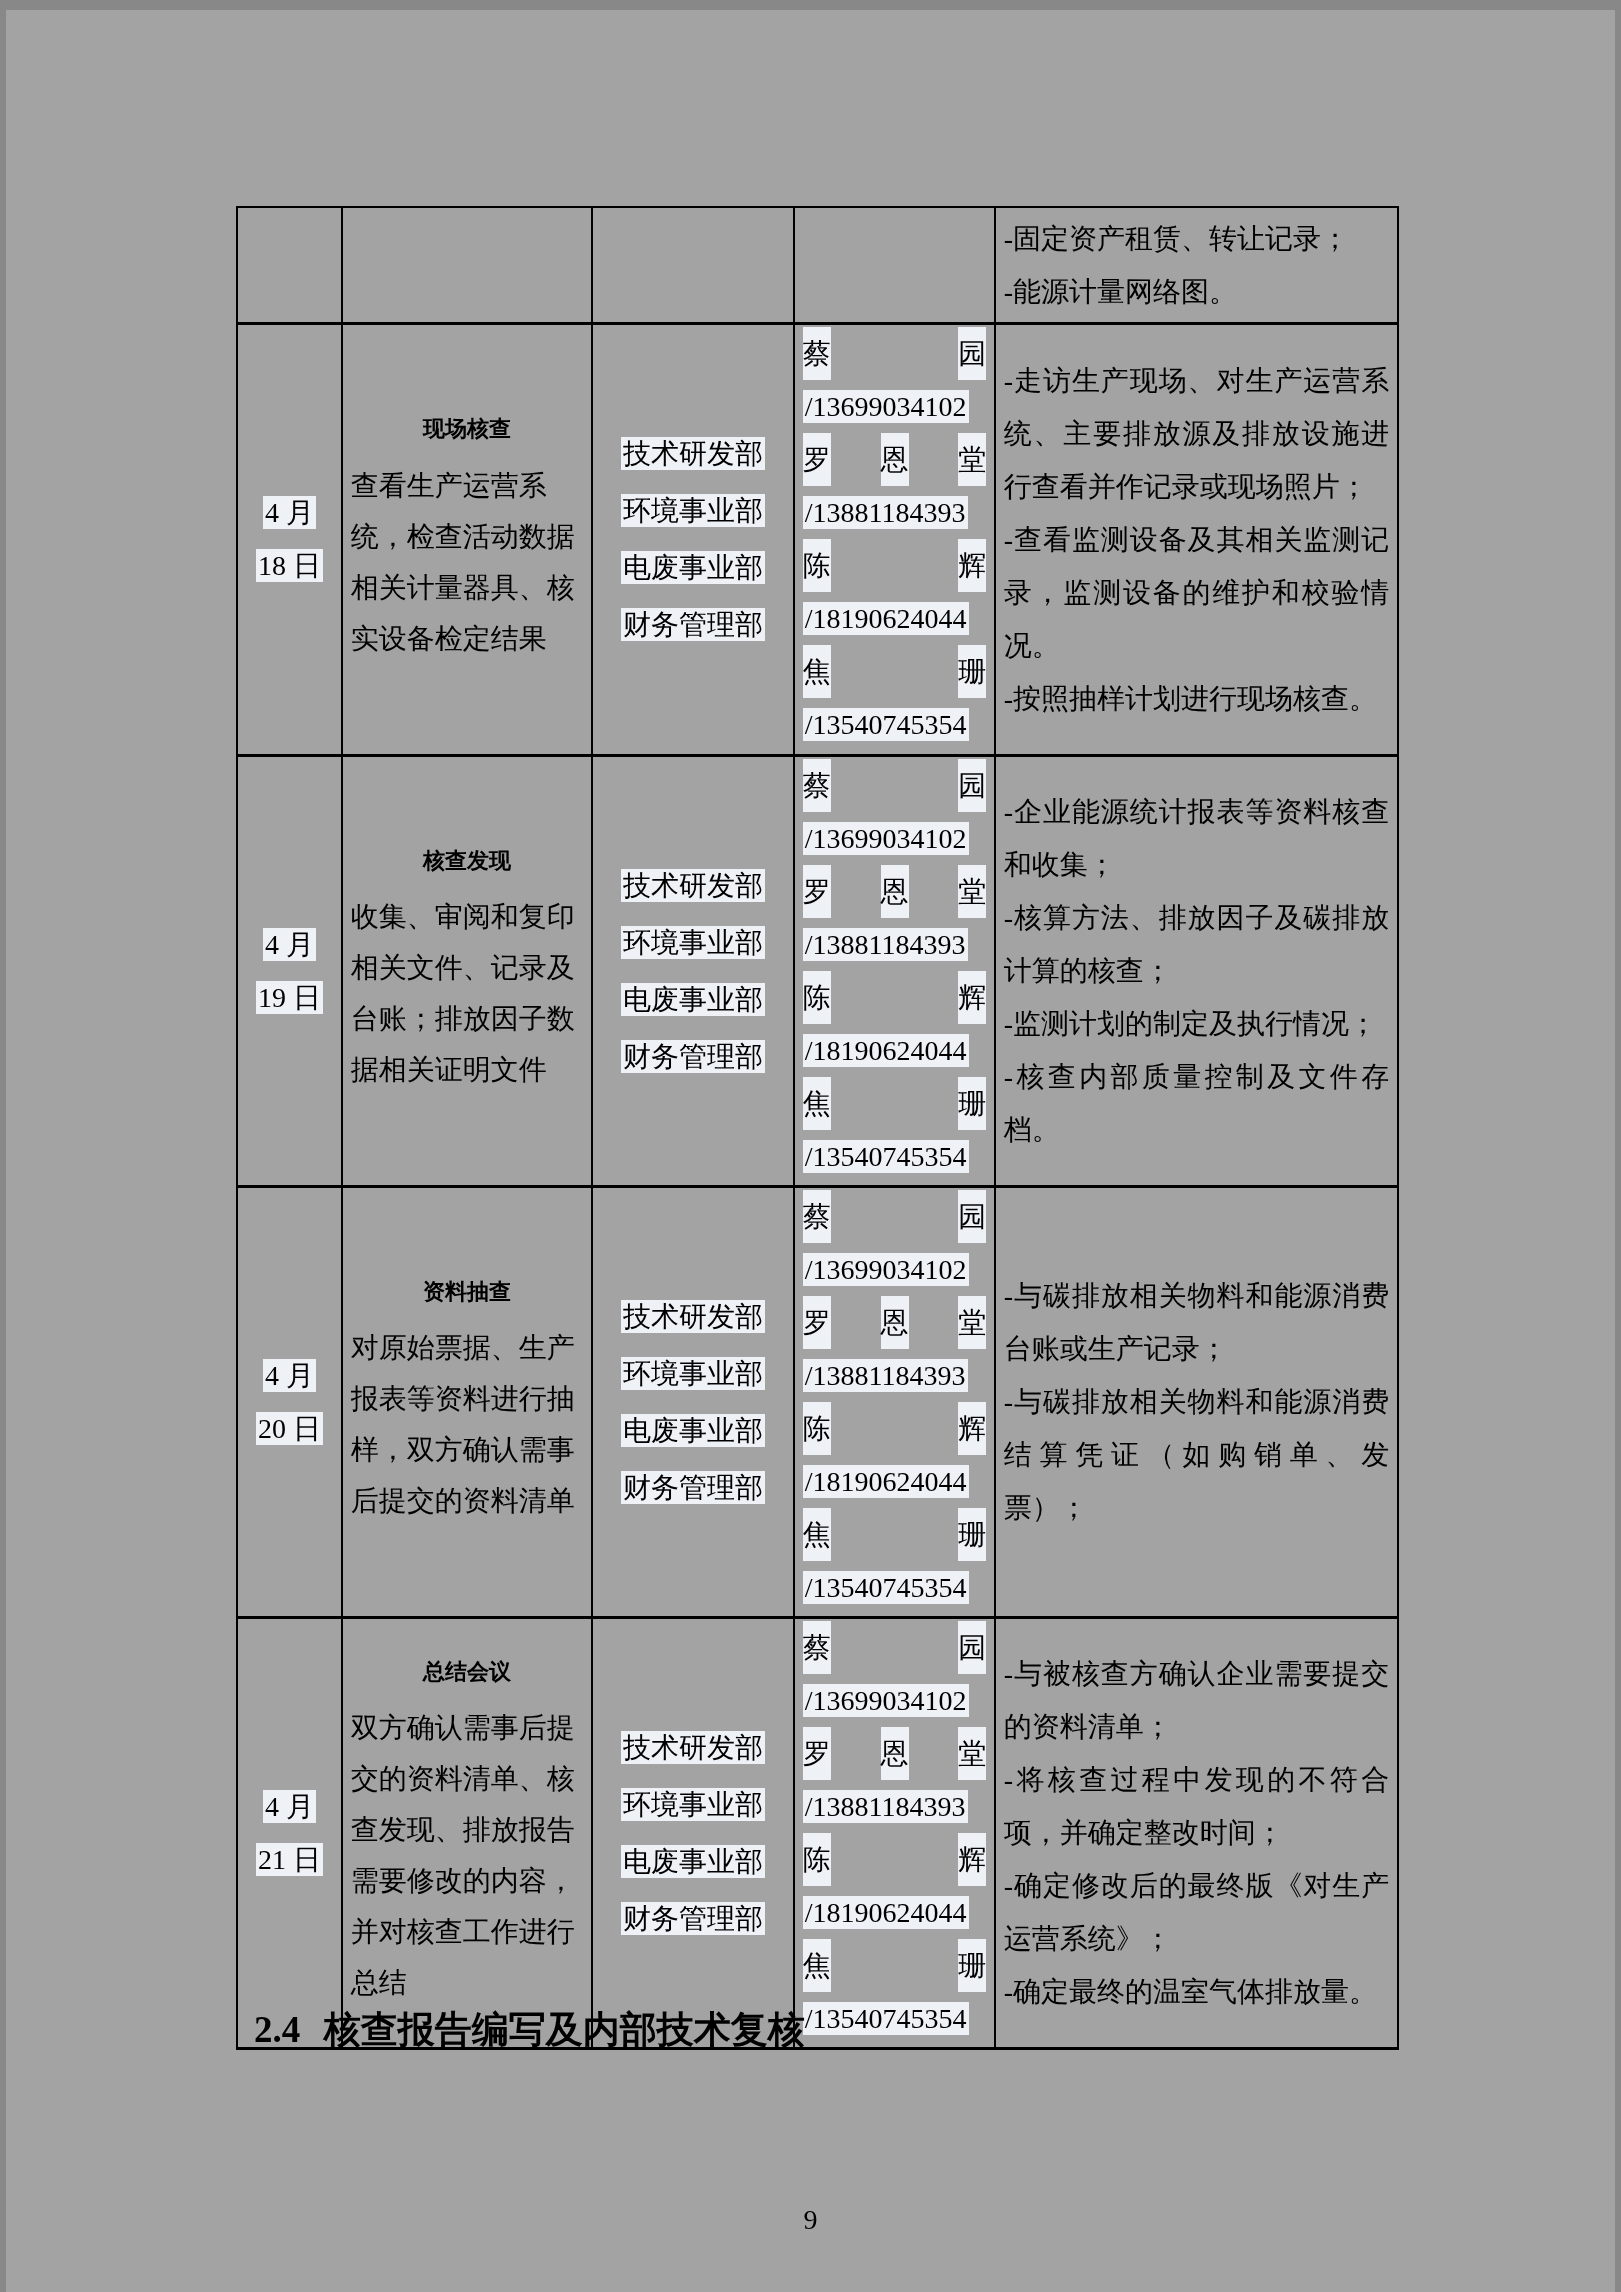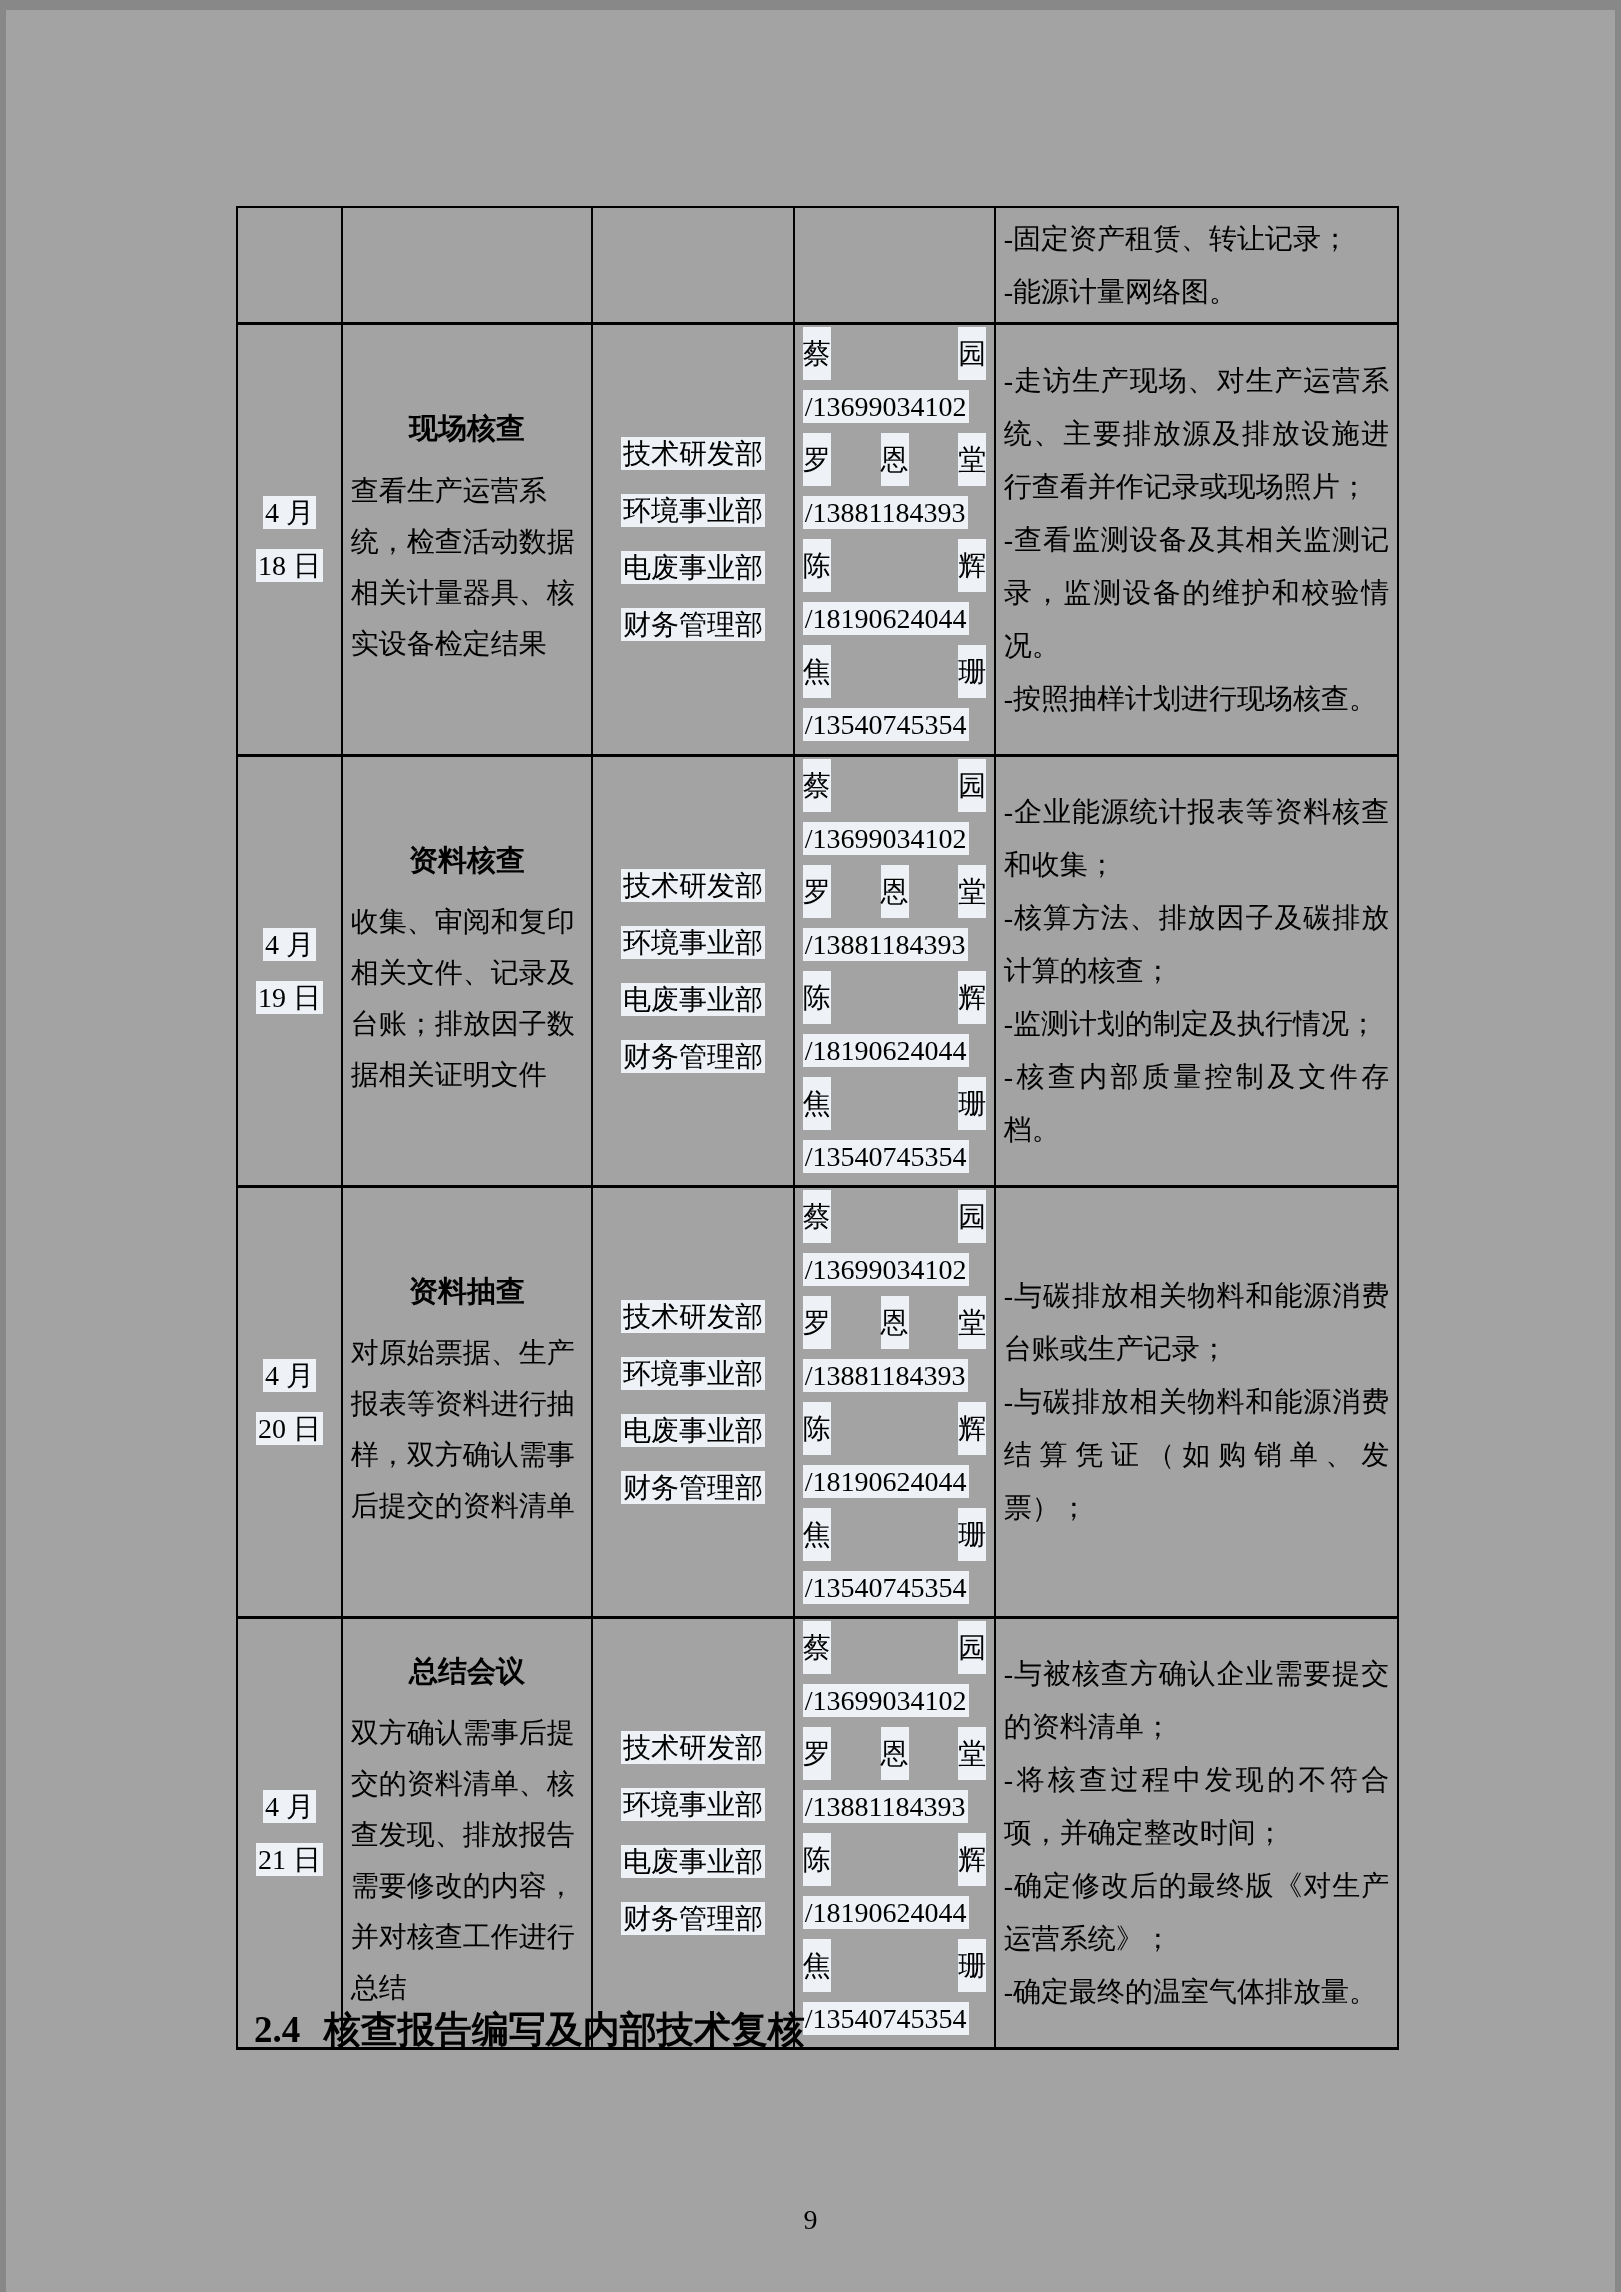--- a/index.html
+++ b/index.html
@@ -23,21 +23,21 @@
   tr.row-r1 { height:432px; }
   tr.row-r2 { height:429px; }
   tr.row-r3 { height:430px; }
   tr.row-r4 { height:427px; }
 
   .c-date { text-align:center; }
   .date-line { line-height:53px; }
   .hl { background:#eef2f7; padding:1px 2px; }
 
   .c-act { text-align:center; padding:2px 9.8px; }
-  .act-title { font-weight:700; font-size:29px; text-align:center; margin-bottom:15.7px; }
+  .act-title { font-weight:700; font-size:22px; text-align:center; margin-bottom:15.7px; }
   .act-desc { text-align:left; line-height:51px; }
 
   .c-dept { text-align:center; }
   .dept-line { line-height:57px; white-space:nowrap; }
 
   .c-names { padding:2px 5.9px; }
   .name-line { display:flex; justify-content:space-between; line-height:53px; }
   .name-line span { background:#eef2f7; }
   .phone-line { line-height:53px; text-align:left; white-space:nowrap; }
 
@@ -124,21 +124,21 @@
         <div class="task">-按照抽样计划进行现场核查。</div>
       </td>
     </tr>
 
     <tr class="row-r2">
       <td class="c-date">
         <div class="date-line"><span class="hl">4 月</span></div>
         <div class="date-line"><span class="hl">19 日</span></div>
       </td>
       <td class="c-act">
-        <div class="act-title">资料核查</div>
+        <div class="act-title">核查发现</div>
         <div class="act-desc">收集、审阅和复印相关文件、记录及台账；排放因子数据相关证明文件</div>
       </td>
       <td class="c-dept">
         <div class="dept-line"><span class="hl">技术研发部</span></div>
         <div class="dept-line"><span class="hl">环境事业部</span></div>
         <div class="dept-line"><span class="hl">电废事业部</span></div>
         <div class="dept-line"><span class="hl">财务管理部</span></div>
       </td>
       <td class="c-names">
         <div class="name-line">

